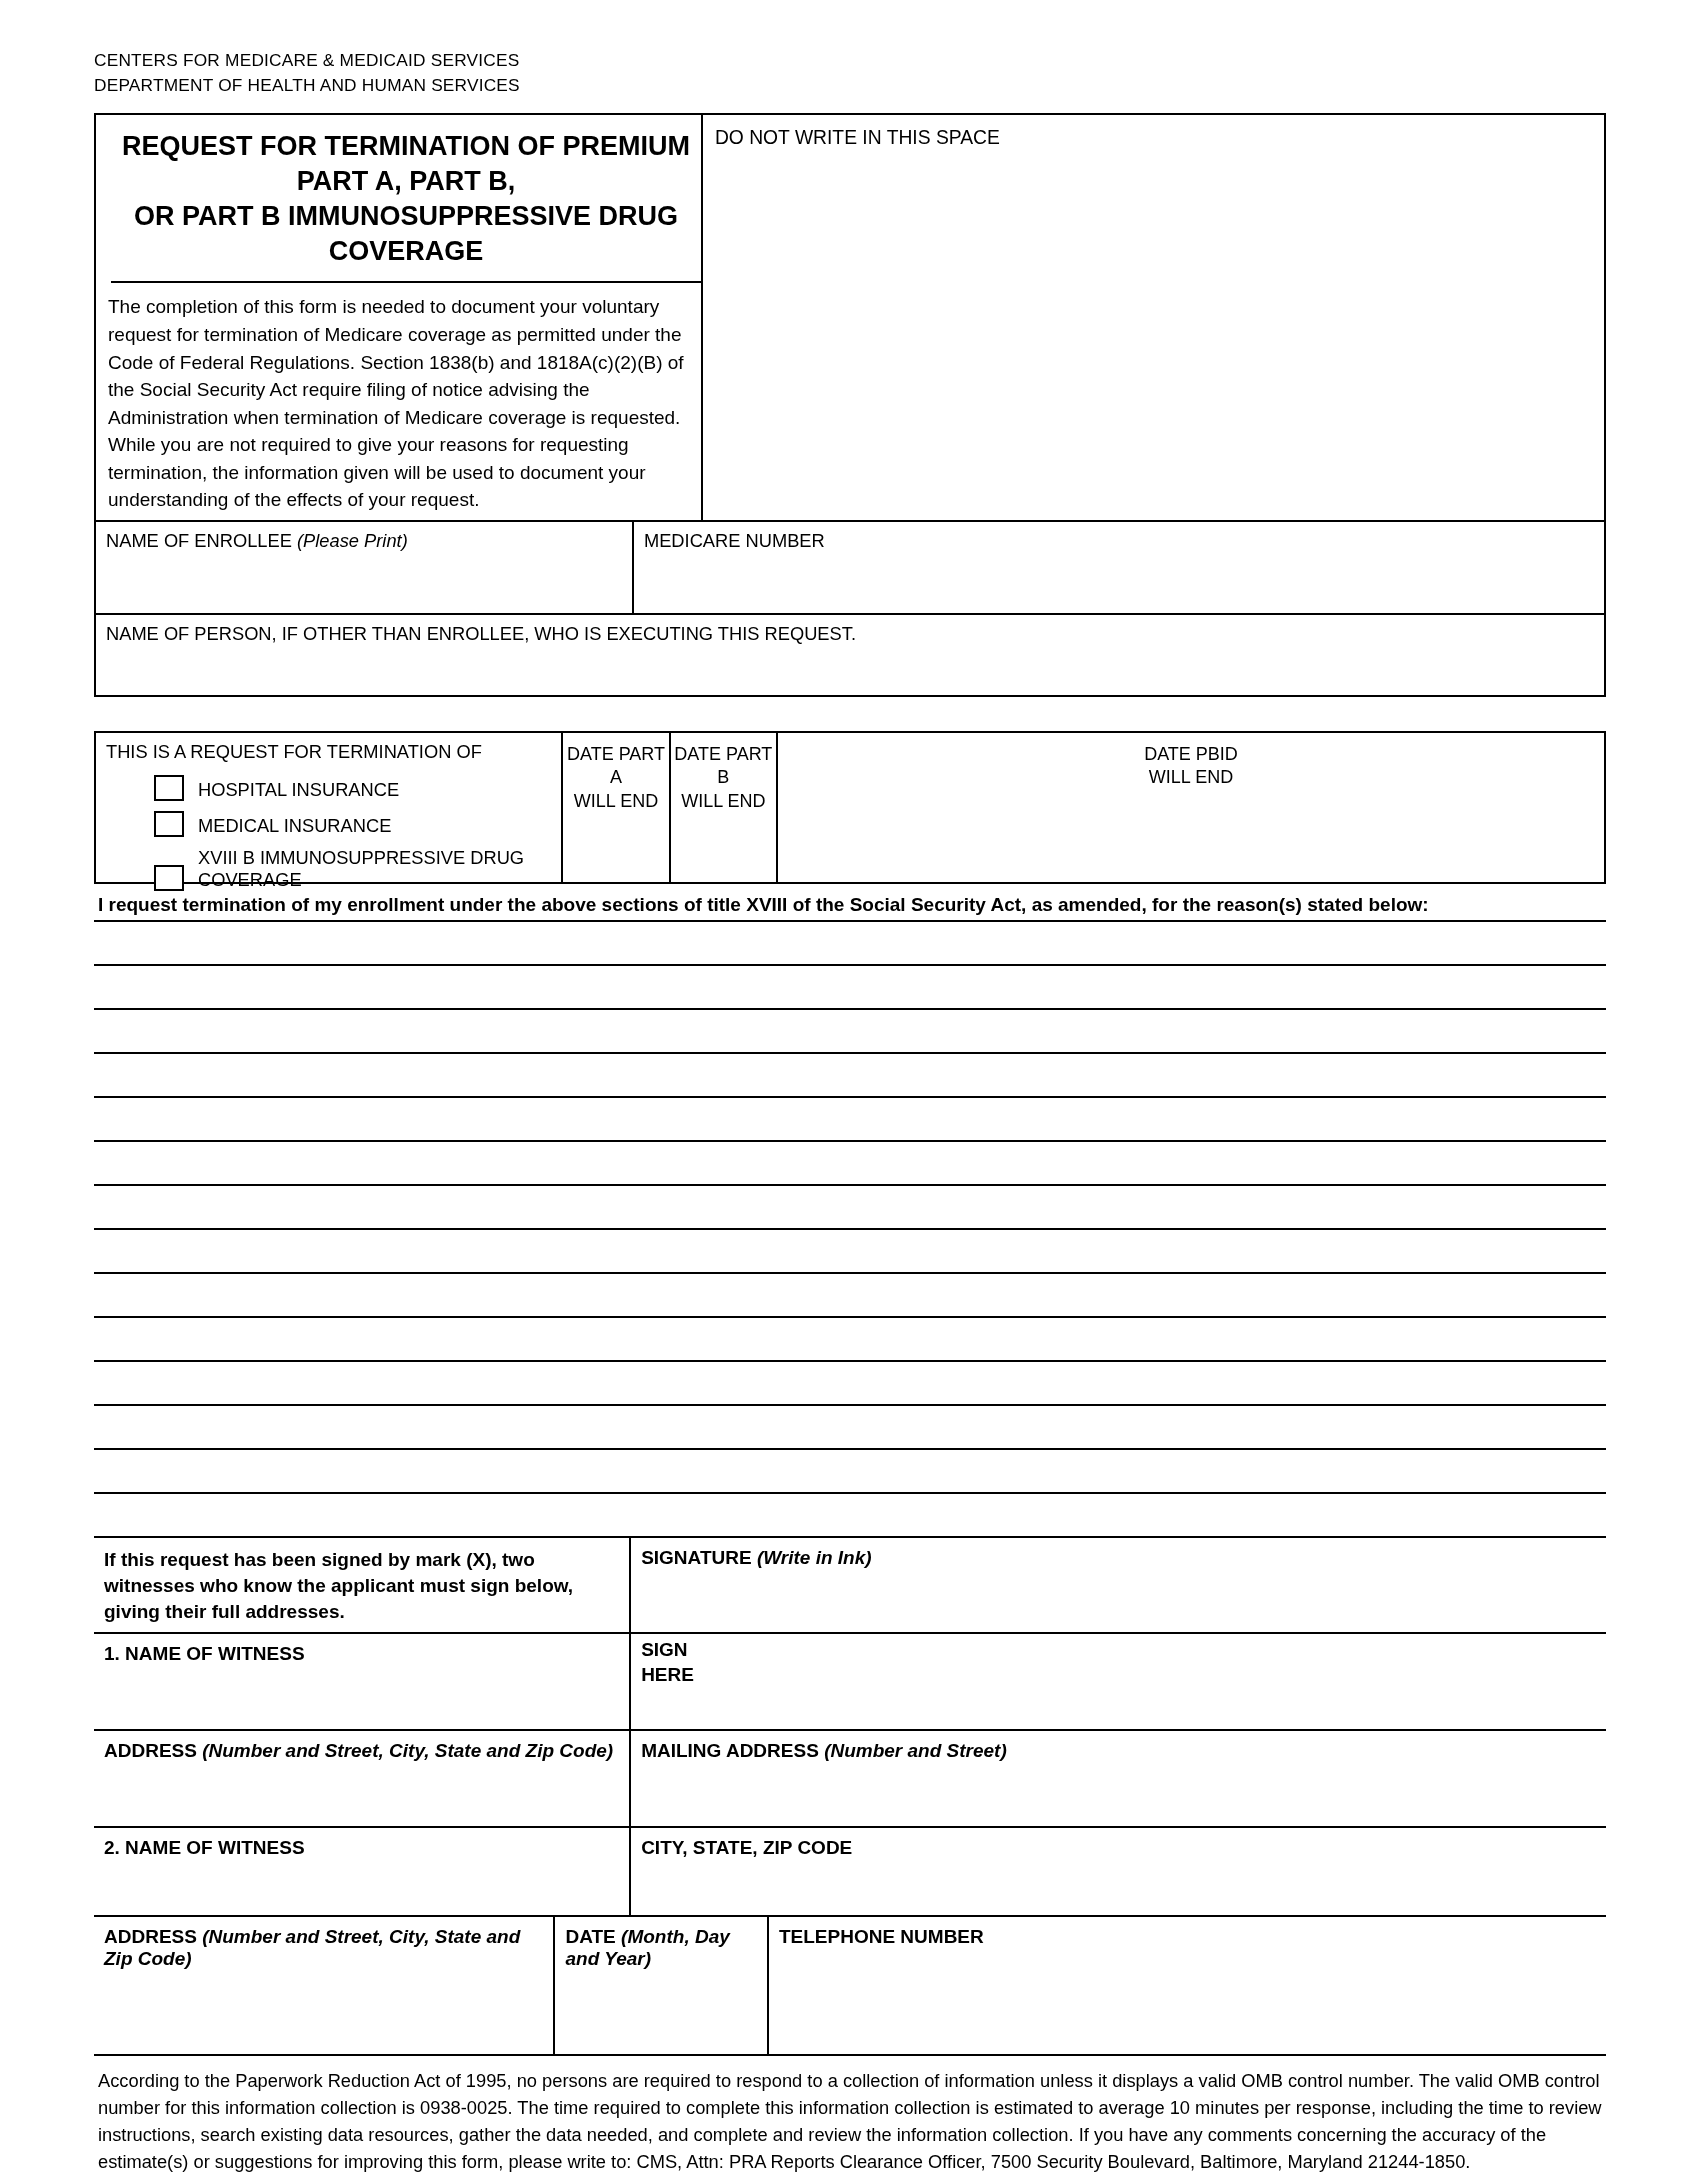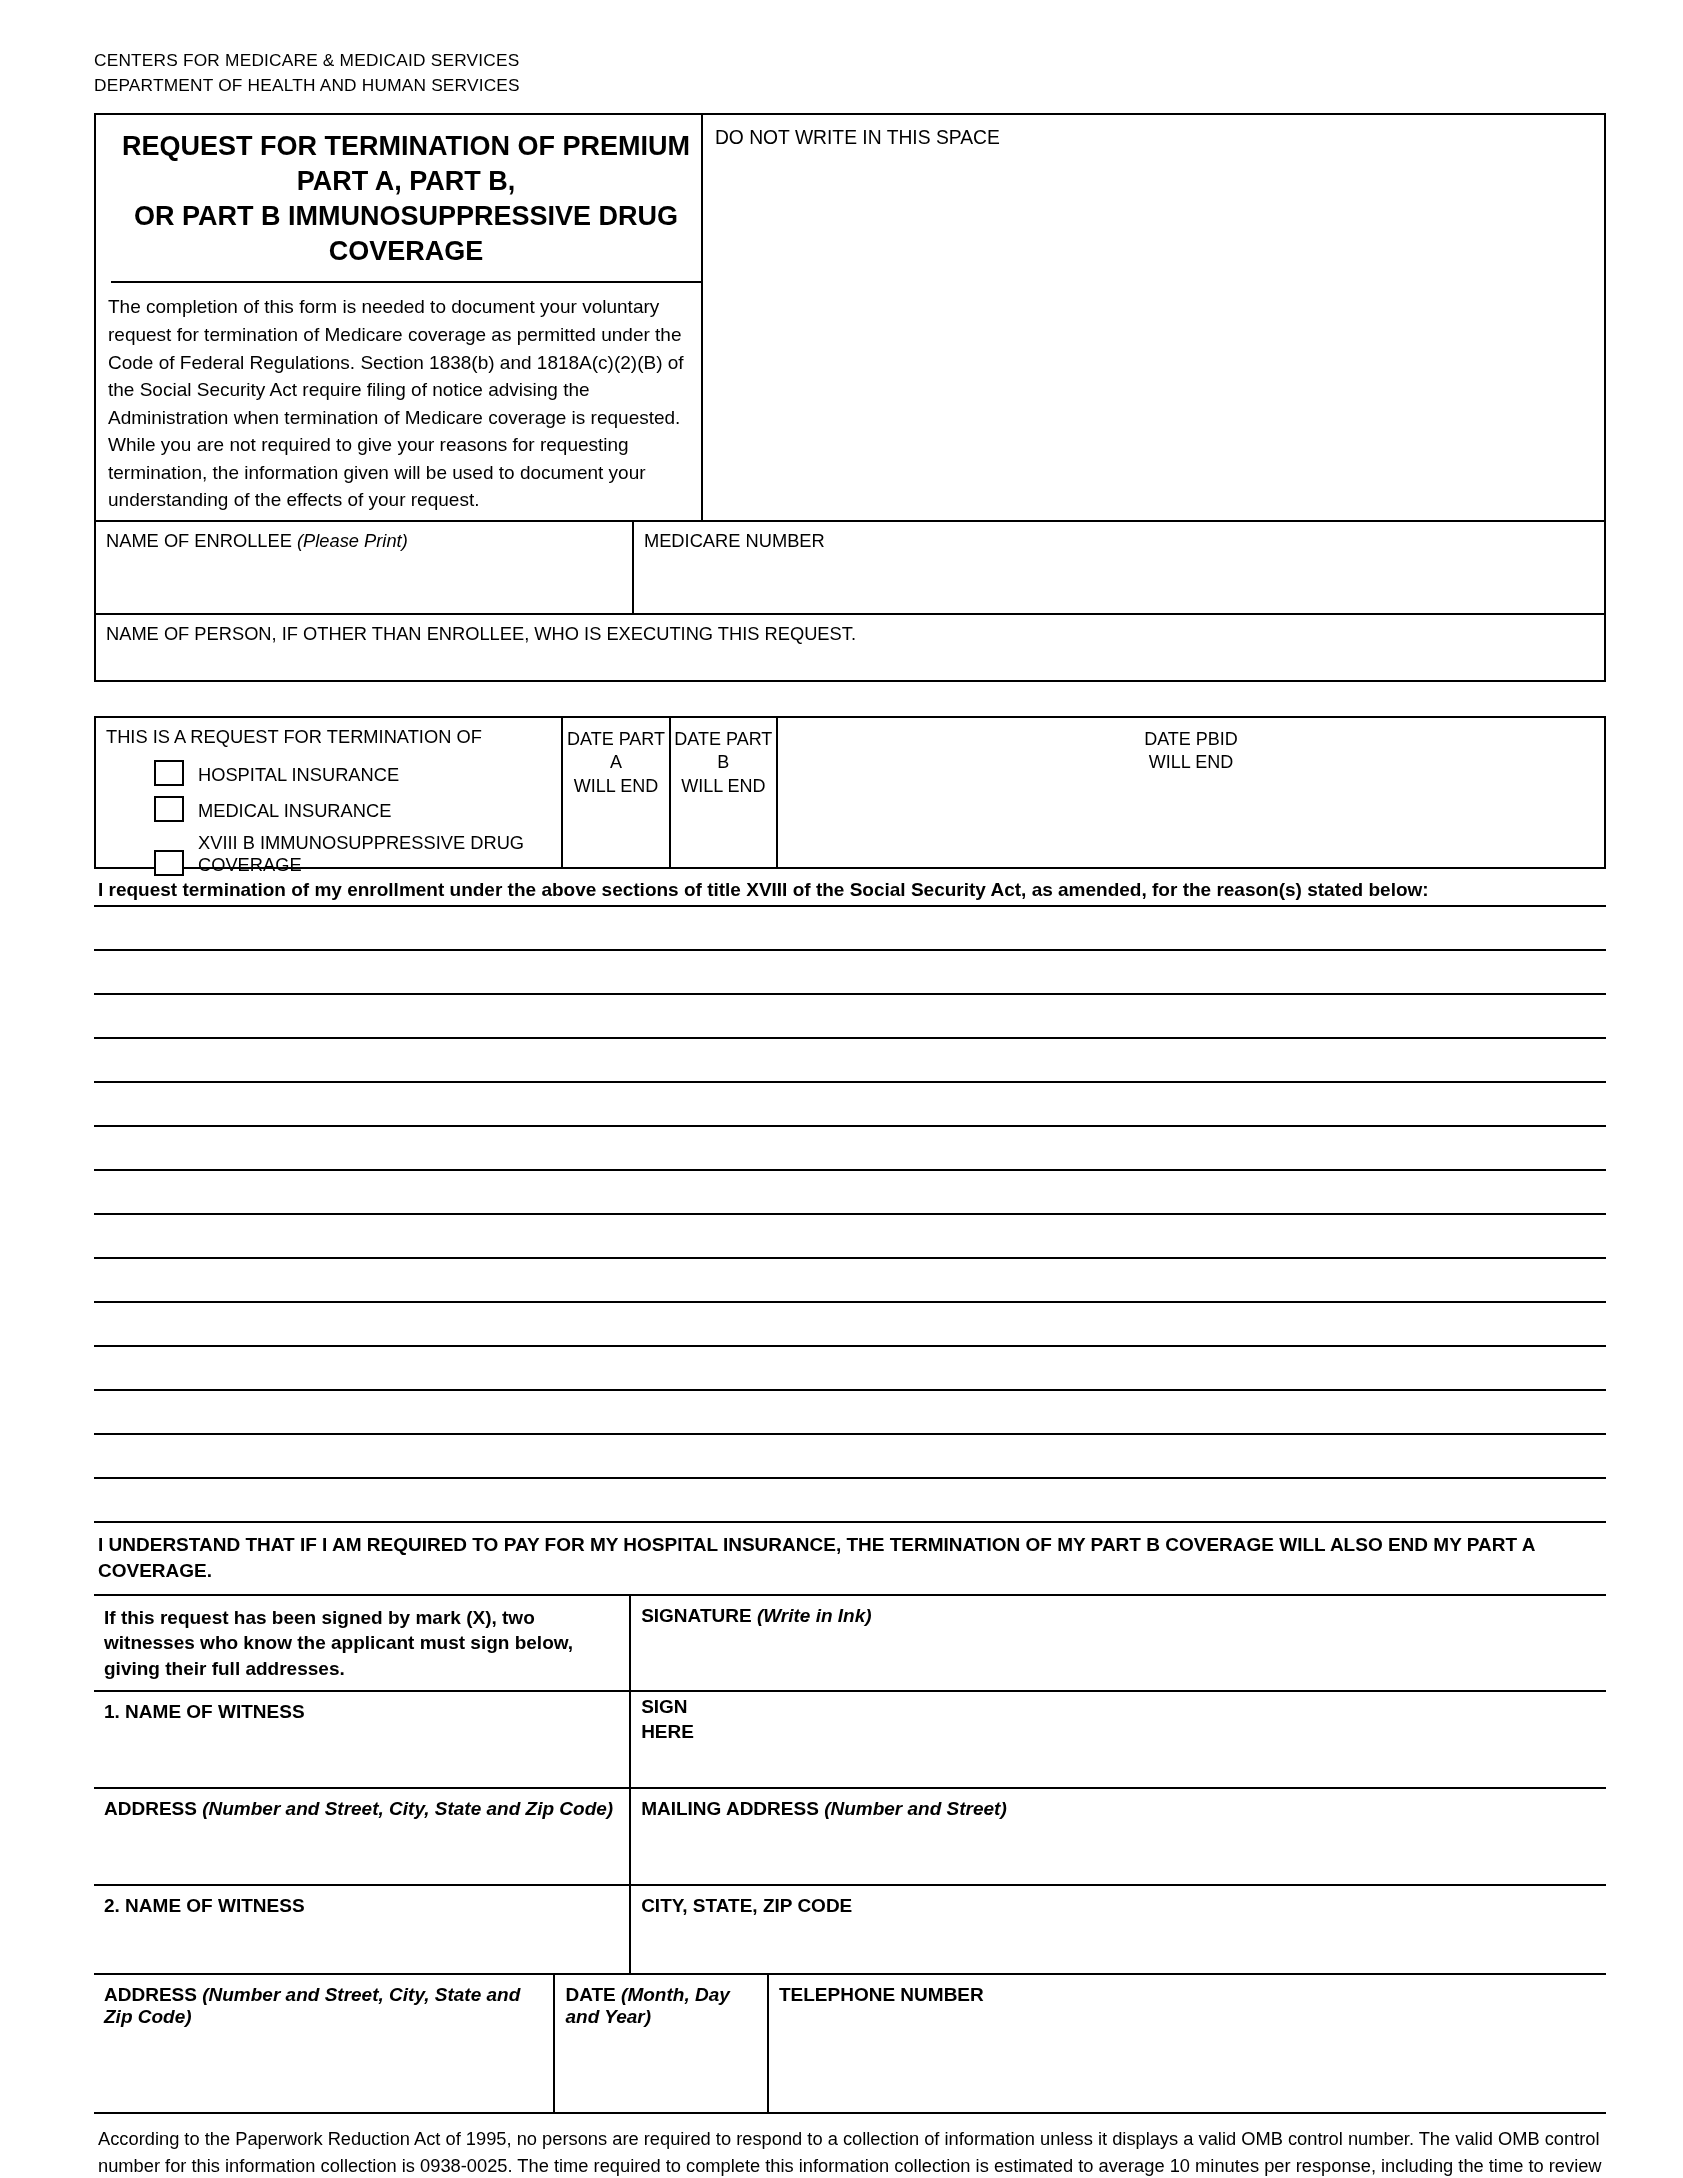--- a/index.html
+++ b/index.html
@@ -180,21 +180,21 @@
           <span>NAME OF ENROLLEE</span>
           <span class="ital">(Please Print)</span>
         </div>
       </div>
       <div class="cell bl" style="width: 100%;">
         <div class="lbl">MEDICARE NUMBER</div>
       </div>
     </div>
   </div>
 
-  <div class="frame" style="border-top: none; height: 67px;">
+  <div class="frame" style="border-top: none; height: 82px;">
     <div class="lbl">NAME OF PERSON, IF OTHER THAN ENROLLEE, WHO IS EXECUTING THIS REQUEST.</div>
   </div>
 
   <div style="height: 34px;"></div>
 
   <div class="frame">
     <div class="row" style="height: 149px;">
       <div class="cell" style="width: 832px; padding: 8px 10px 0 10px;">
         <div style="font-size:18.3px; margin-bottom: 12px;">THIS IS A REQUEST FOR TERMINATION OF</div>
         <div class="chk-row">
@@ -245,21 +245,20 @@
       <div class="line"></div>
       <div class="line"></div>
       <div class="line"></div>
       <div class="line"></div>
       <div class="line"></div>
       <div class="line"></div>
       <div class="line"></div>
     </div>
   </div>
 
-  <div class="understand" style="border-bottom: 2.5px solid #000;">I UNDERSTAND THAT IF I AM REQUIRED TO PAY FOR MY HOSPITAL INSURANCE, THE TERMINATION OF MY PART B COVERAGE WILL ALSO END MY PART A COVERAGE.</div>
 
   <div>
 
     <div class="row">
       <div class="cell br" style="width: 832px;">
         <div class="wit-text">If this request has been signed by mark (X), two witnesses who know the applicant must sign below, giving their full addresses.</div>
       </div>
       <div class="cell" style="width: 100%;">
         <div class="sig-lbl">
           <span>SIGNATURE</span>

